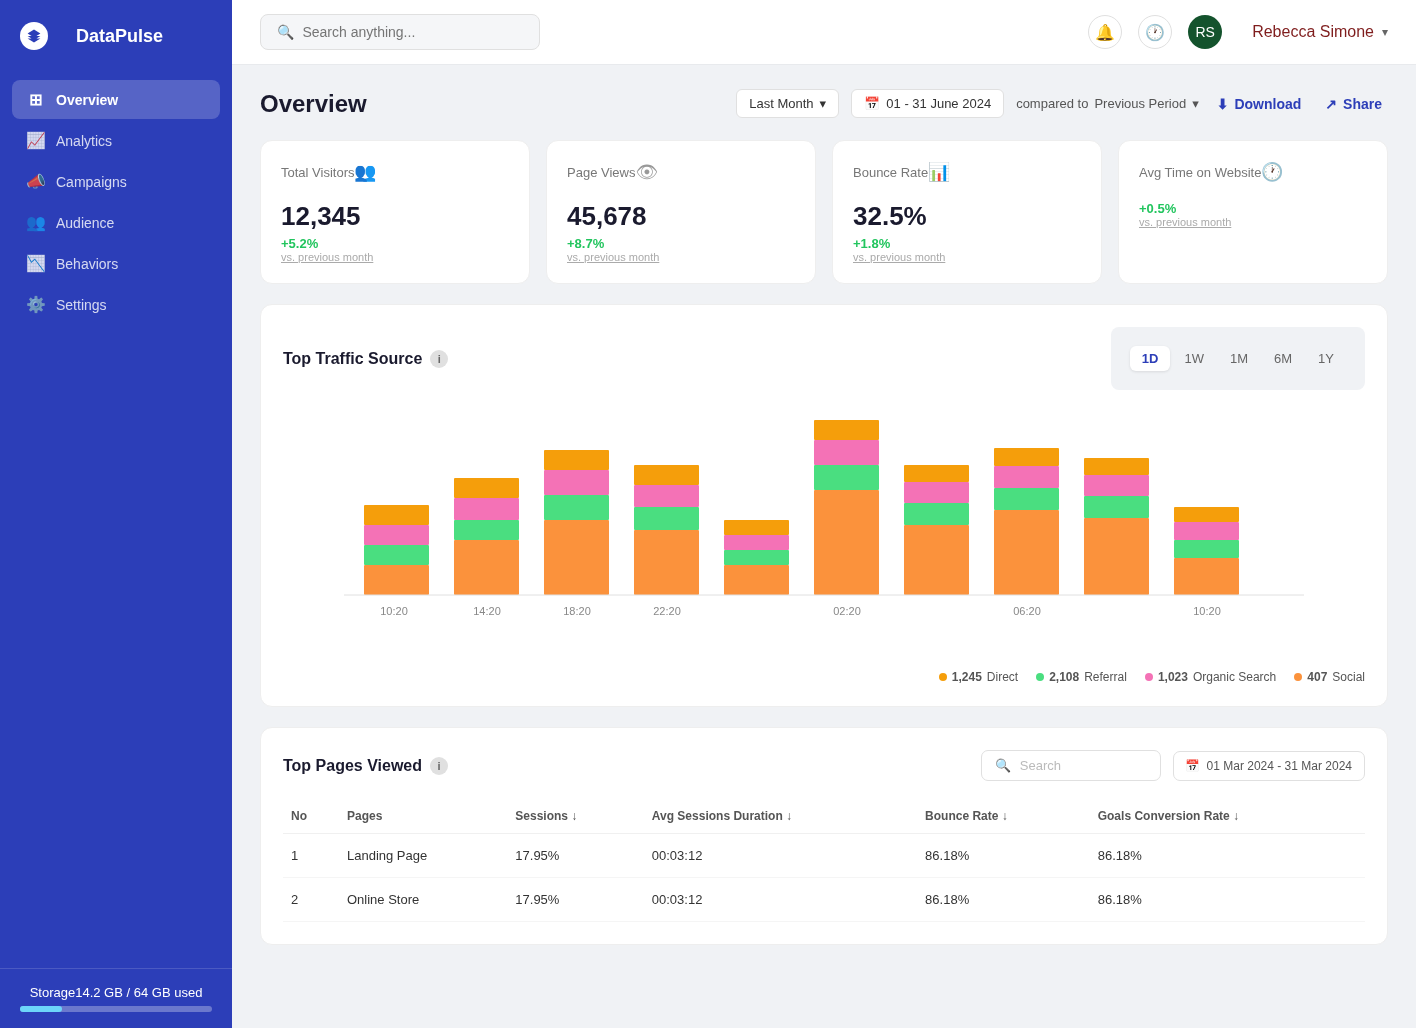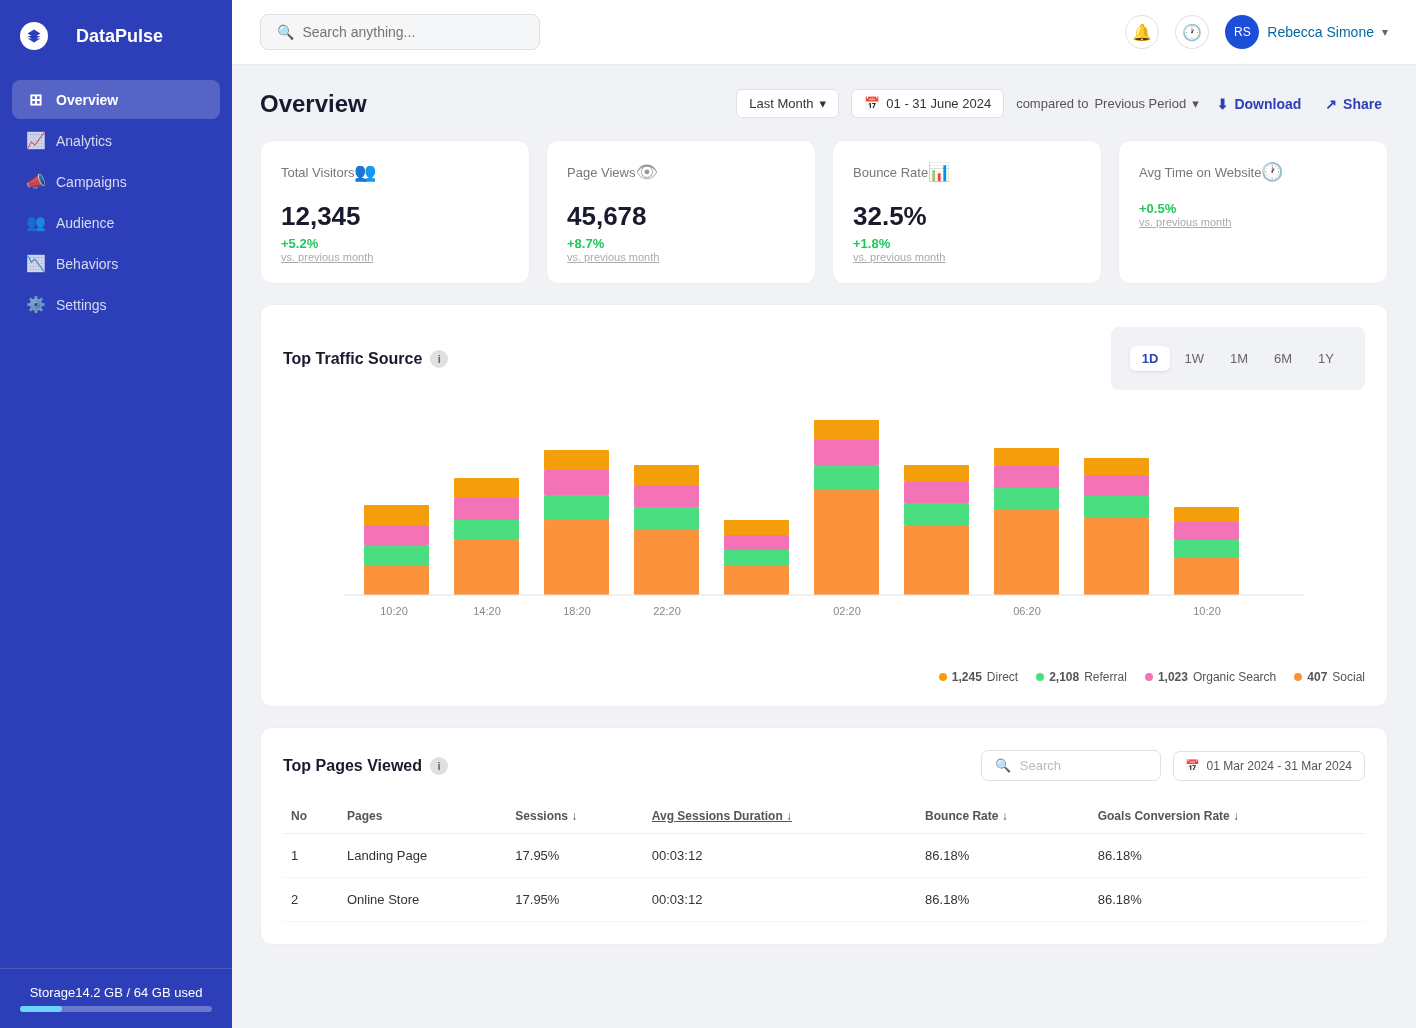--- a/index.html
+++ b/index.html
@@ -118,29 +118,29 @@
     .user-info {
       display: flex;
       align-items: center;
       gap: 8px;
       cursor: pointer;
     }
     .avatar {
       width: 34px;
       height: 34px;
       border-radius: 50%;
-      background: #1d4ed8;
+      background: #14532d;
       overflow: hidden;
       display: flex;
       align-items: center;
       justify-content: center;
-      font-size: 12px;
+      font-size: 14px;
       color: white;
     }
-    .user-name { font-size: 14px; font-weight: 500; color: #0369a1; }
+    .user-name { font-size: 16px; font-weight: 500; color: #7f1d1d; margin-left: 22px; }
     .chevron { font-size: 12px; color: #666; }
 
     
     .content {
       flex: 1;
       padding: 24px 28px;
       overflow-y: auto;
       background: #f0f2f5;
     }
 
@@ -608,21 +608,21 @@
             <span>01 Mar 2024 - 31 Mar 2024</span>
           </div>
         </div>
       </div>
       <table class="data-table">
         <thead>
           <tr>
             <th><span>No</span></th>
             <th><span>Pages</span></th>
             <th style="cursor:pointer;"><span>Sessions ↓</span></th>
-            <th style="cursor:pointer;text-decoration:underline;"><span>Avg Sessions Duration ↓</span></th>
+            <th style="cursor:pointer;"><span>Avg Sessions Duration ↓</span></th>
             <th style="cursor:pointer;"><span>Bounce Rate ↓</span></th>
             <th style="cursor:pointer;"><span>Goals Conversion Rate ↓</span></th>
           </tr>
         </thead>
         <tbody>
           <tr>
             <td>1</td>
             <td>Landing Page</td>
             <td>17.95%</td>
             <td>00:03:12</td>

